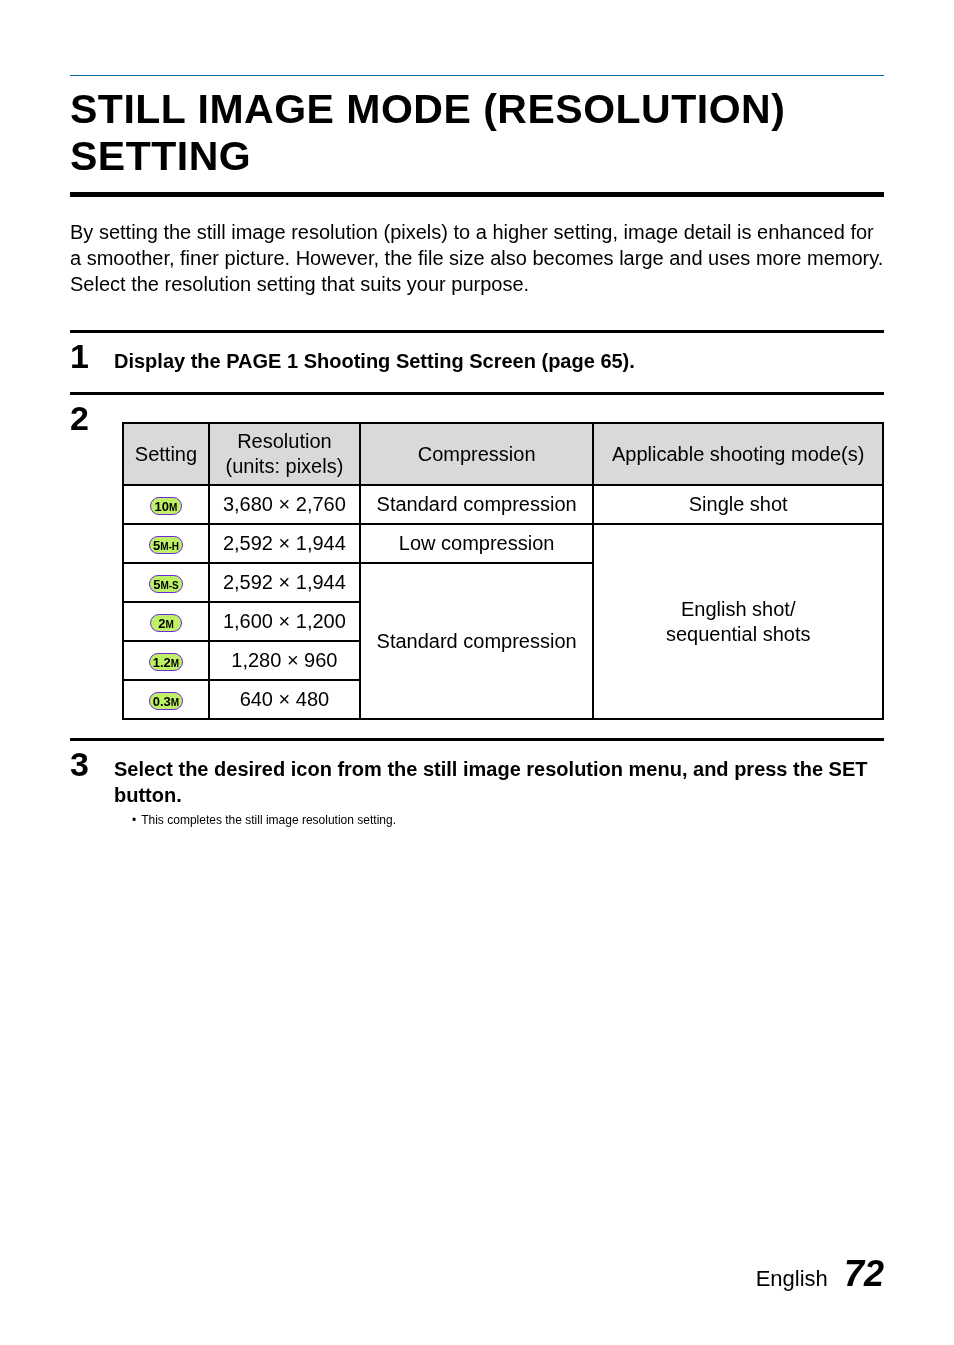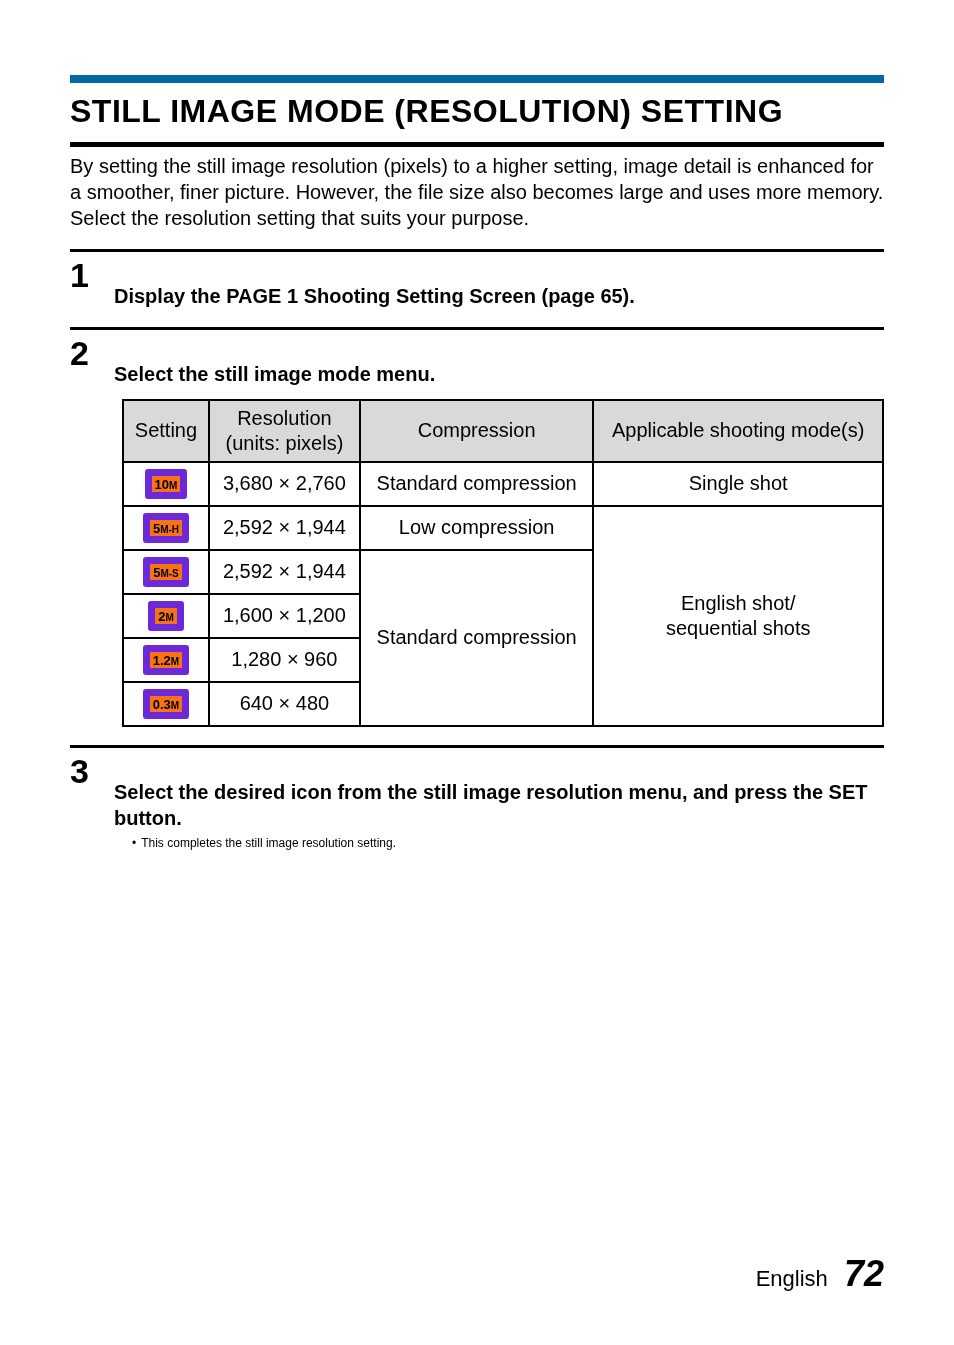--- a/index.html
+++ b/index.html
@@ -10,33 +10,33 @@
     body {
       font-family: Arial, Helvetica, sans-serif;
       background: #fff;
       color: #000;
       width: 954px;
       height: 1345px;
       padding: 75px 70px 50px 70px;
       position: relative;
     }
     .title {
-      font-size: 32px;
+      font-size: 41px;
       font-weight: bold;
       line-height: 1.15;
-      border-top: 8px solid #0369a1;
+      border-top: 1px solid #0369a1;
       border-bottom: 5px solid #000;
       padding: 10px 0 12px 0;
-      margin-bottom: 6px;
+      margin-bottom: 22px;
       letter-spacing: 0.5px;
     }
     .intro {
       font-size: 20px;
       line-height: 1.3;
-      margin-bottom: 18px;
+      margin-bottom: 33px;
     }
     .step-divider {
       border: none;
       border-top: 3px solid #000;
       margin: 0;
     }
     .step {
       display: flex;
       align-items: flex-start;
       gap: 0;
@@ -46,21 +46,20 @@
       font-weight: bold;
       line-height: 1;
       width: 44px;
       flex-shrink: 0;
       padding-top: 6px;
     }
     .step-body {
       flex: 1;
       padding-top: 15px;
       padding-bottom: 18px;
-      margin-top: 16px;
     }
     .step-heading {
       font-size: 20px;
       font-weight: bold;
       line-height: 1.3;
     }
     .step-sub {
       font-size: 12px;
       line-height: 1.3;
       margin-left: 18px;
@@ -89,28 +88,28 @@
       font-weight: normal;
     }
     th {
       background: #d9d9d9;
     }
     .icon-cell {
       padding: 6px 4px;
     }
     .mode-icon {
       display: inline-block;
-      border: 7px solid #6d28d9;
-      border-radius: 3px;
+      border: 1px solid #6d28d9;
+      border-radius: 9px;
       font-family: "Arial Narrow", Arial, sans-serif;
       font-weight: bold;
       font-size: 13px;
       line-height: 1;
       padding: 2px 3px 1px 3px;
-      background: #f97316;
+      background: #bef264;
       min-width: 32px;
     }
     .mode-icon .m {
       font-size: 10px;
     }
     .page-footer {
       position: absolute;
       bottom: 50px;
       right: 70px;
       font-size: 22px;
@@ -139,21 +138,20 @@
   <div class="step-number">1</div>
   <div class="step-body">
     <p class="step-heading">Display the PAGE 1 Shooting Setting Screen (page 65).</p>
   </div>
 </div>
 
 <hr class="step-divider">
 <div class="step">
   <div class="step-number">2</div>
   <div class="step-body">
-    <p class="step-heading">Select the still image mode menu.</p>
     <div class="table-wrap">
       <table>
         <thead>
           <tr>
             <th>Setting</th>
             <th style="white-space:pre-line">Resolution
 (units: pixels)</th>
             <th>Compression</th>
             <th>Applicable shooting mode(s)</th>
           </tr>

